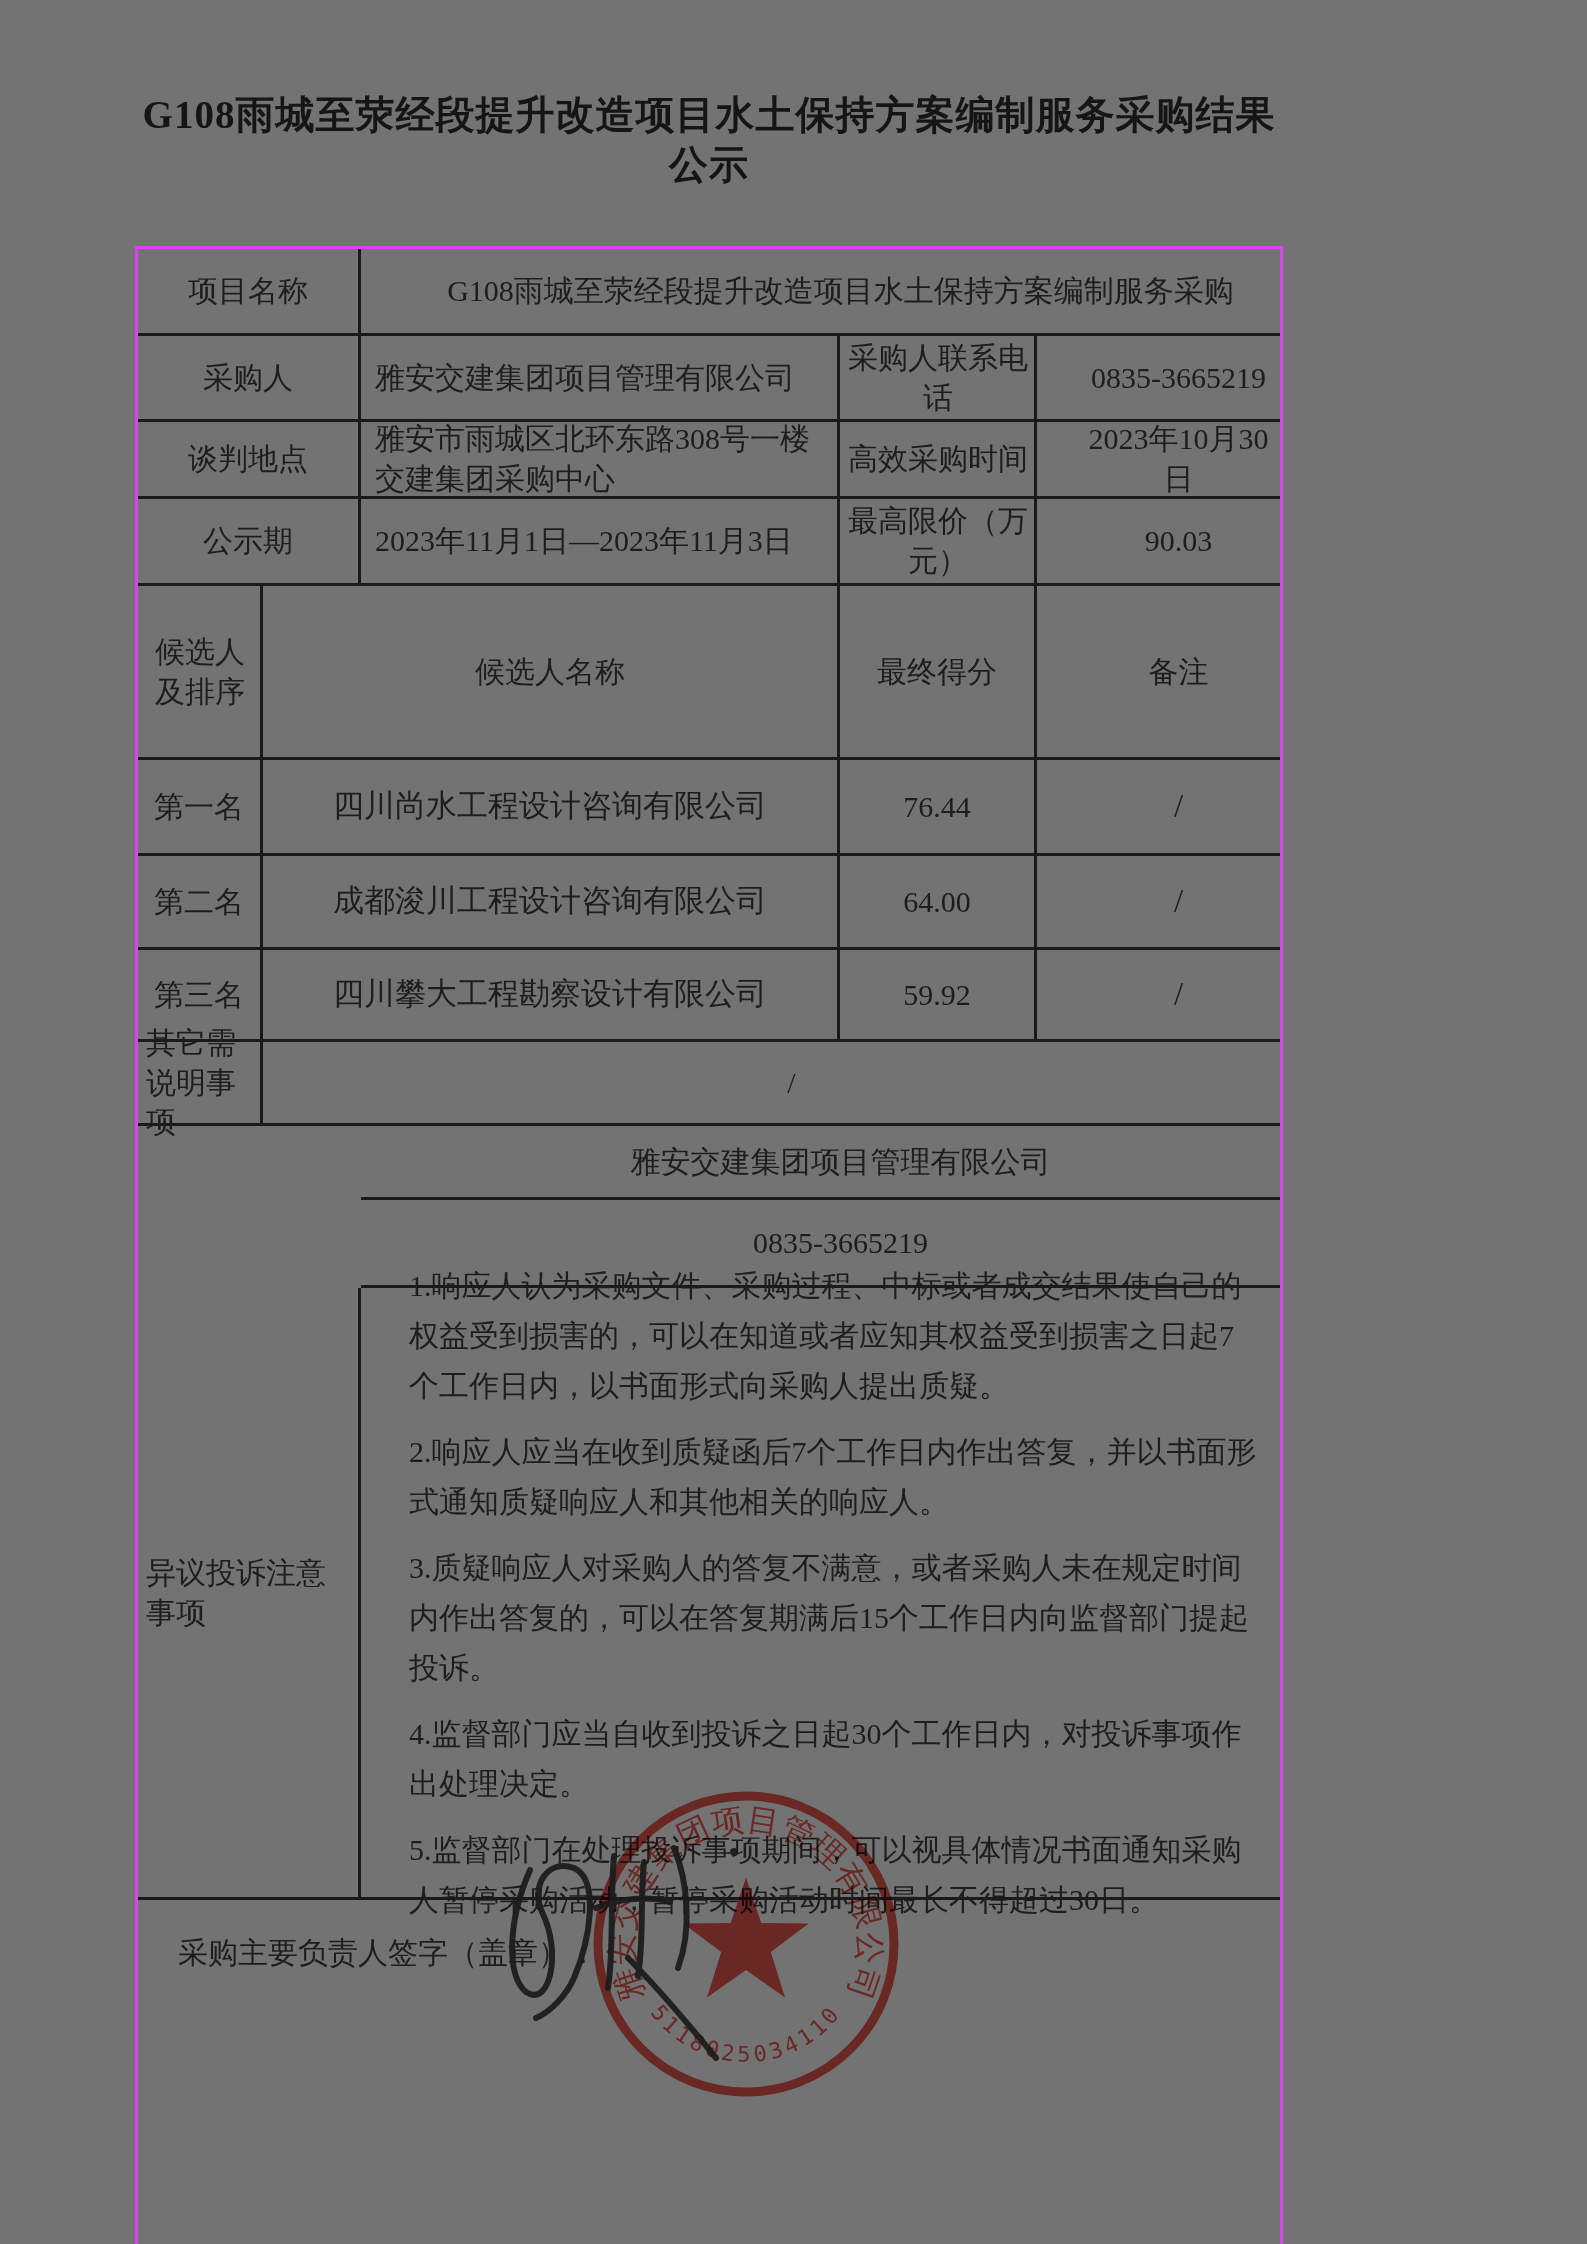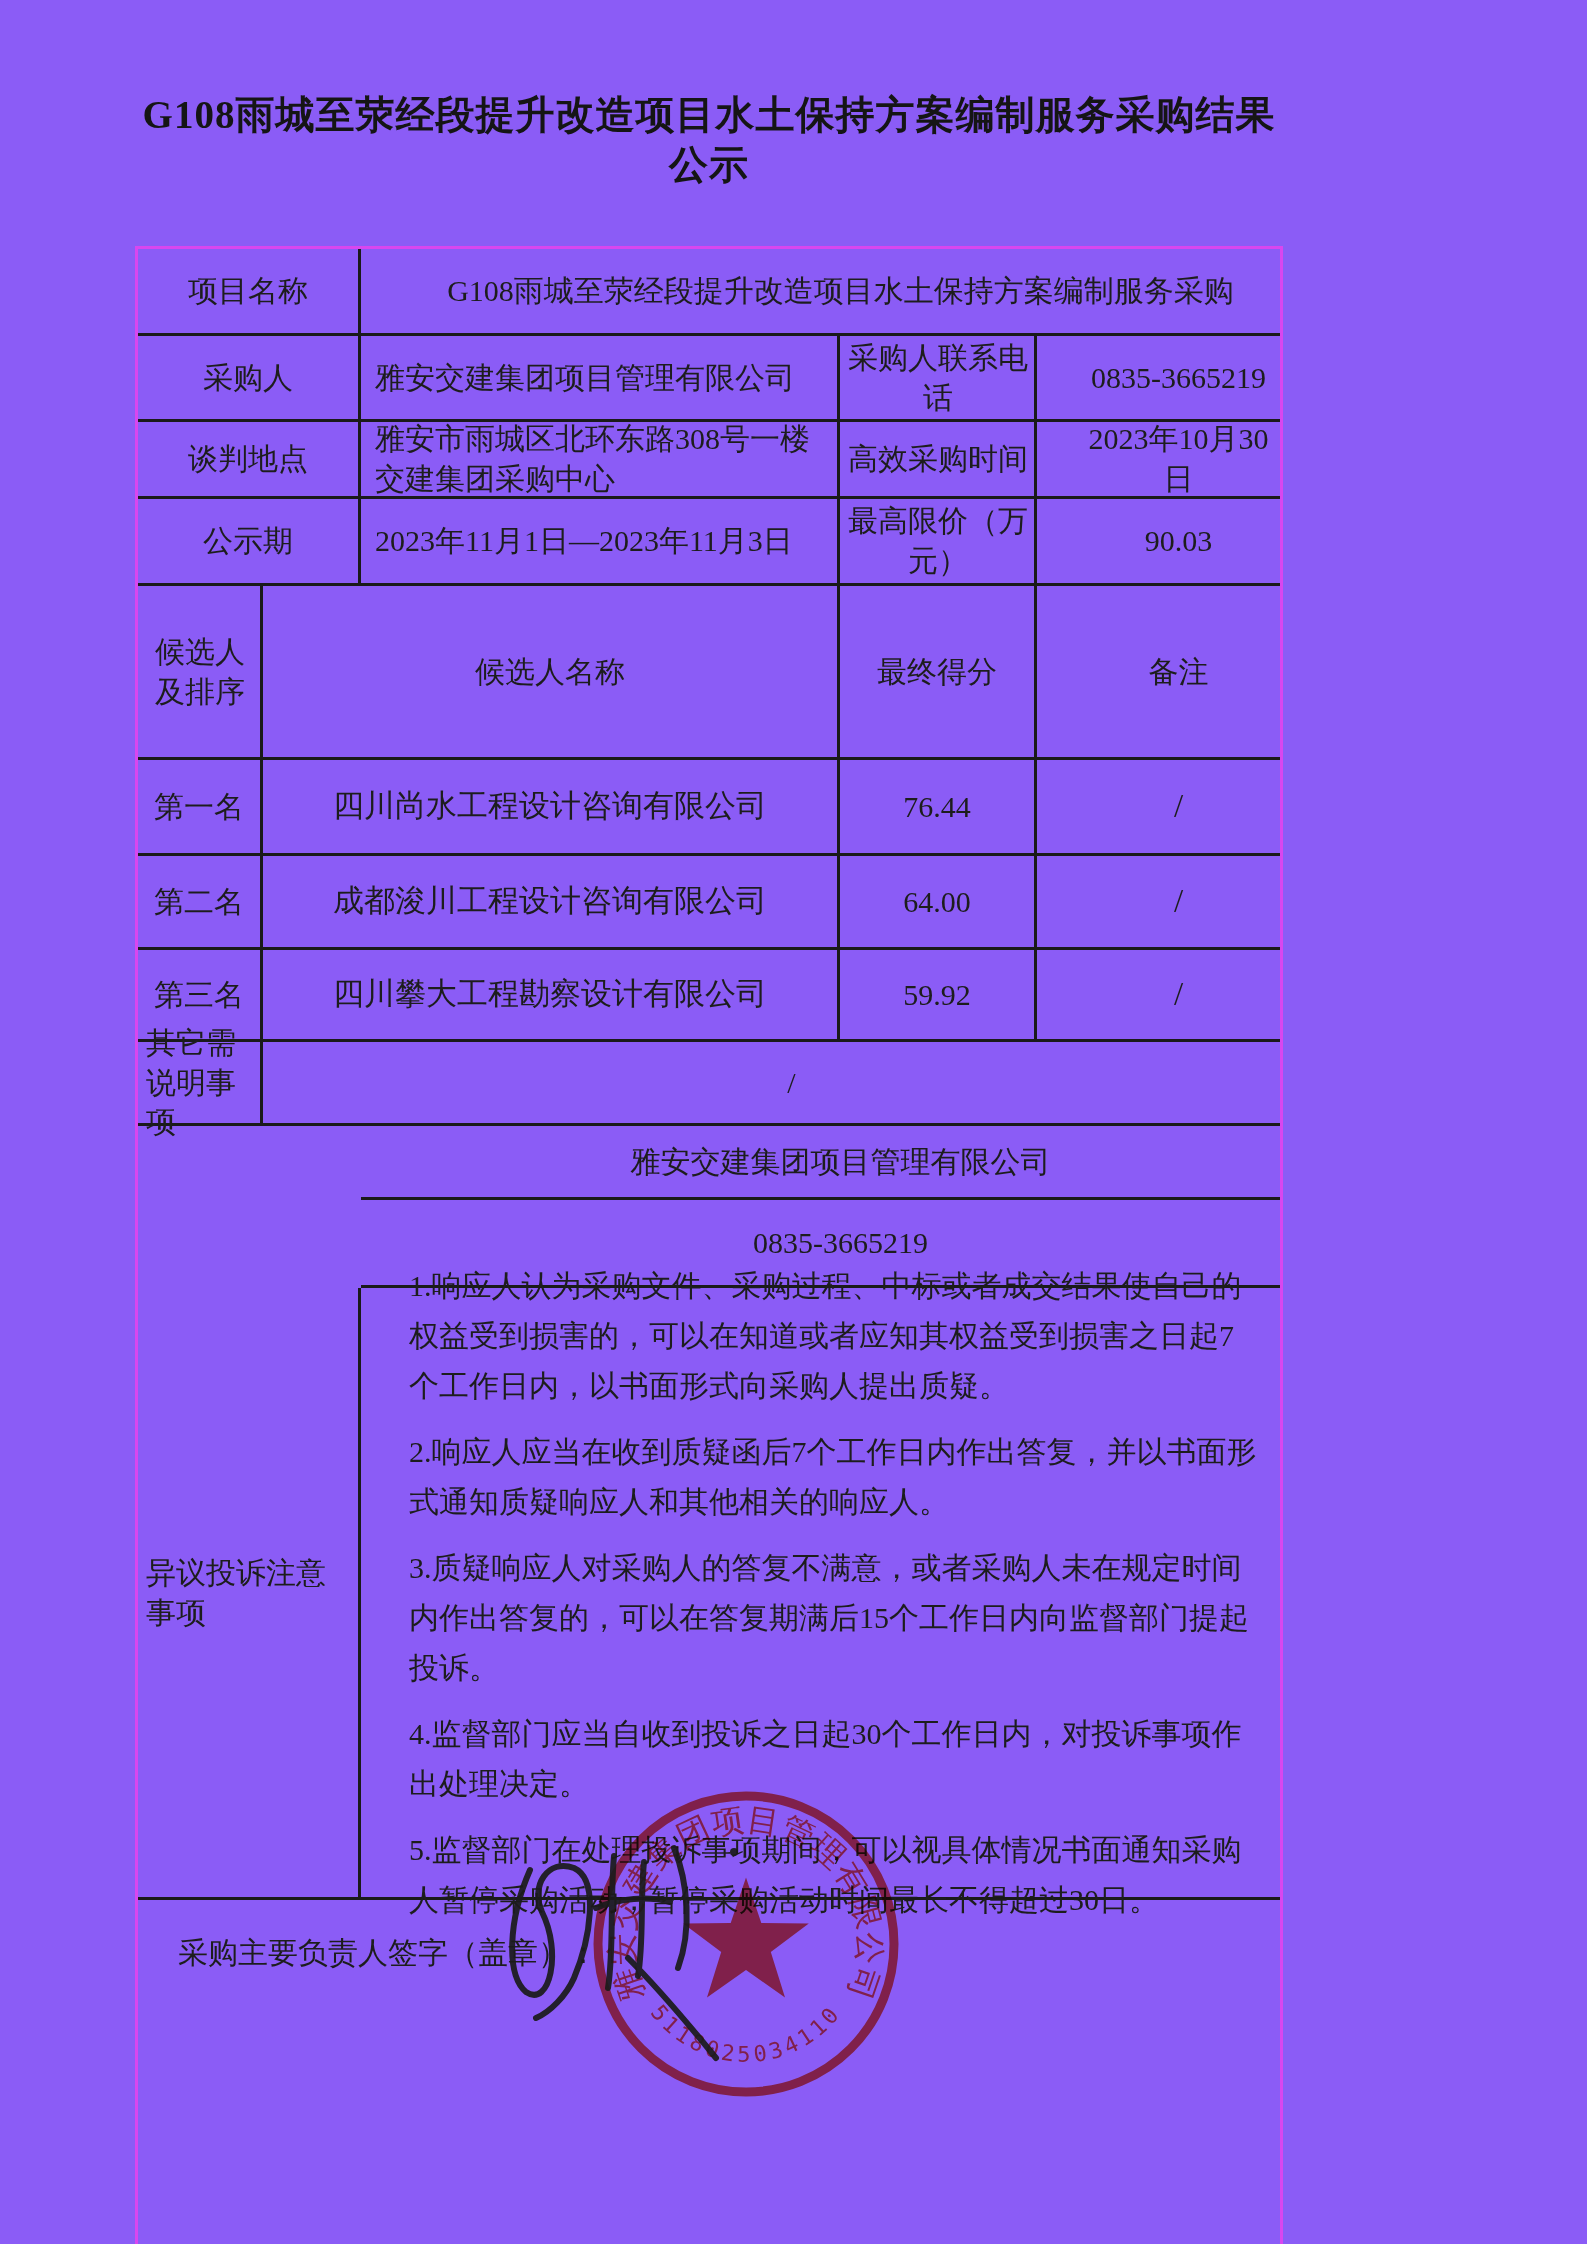--- a/index.html
+++ b/index.html
@@ -1,19 +1,19 @@
 <!DOCTYPE html>
 <html><head>
 <meta charset="utf-8">
 <style>
   html,body{margin:0;padding:0;background:#ffffff;}
   .page{
     position:relative;
     width:1587px;height:2244px;
-    background:#8b5cf6;
+    background:#737373;
     font-family:"Liberation Serif","DejaVu Serif",serif;
     color:#1d1d1d;
     overflow:hidden;
   }
   .doc-title{
     position:absolute;left:135px;top:90px;width:1148px;
     text-align:center;font-weight:bold;font-size:39px;line-height:50px;
     letter-spacing:1px;color:#151515;
   }
   .doc-table{

